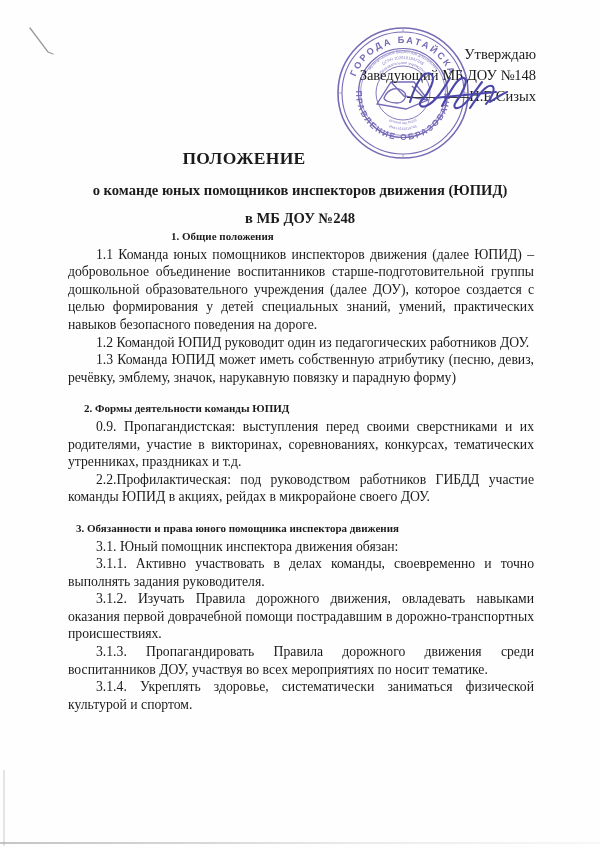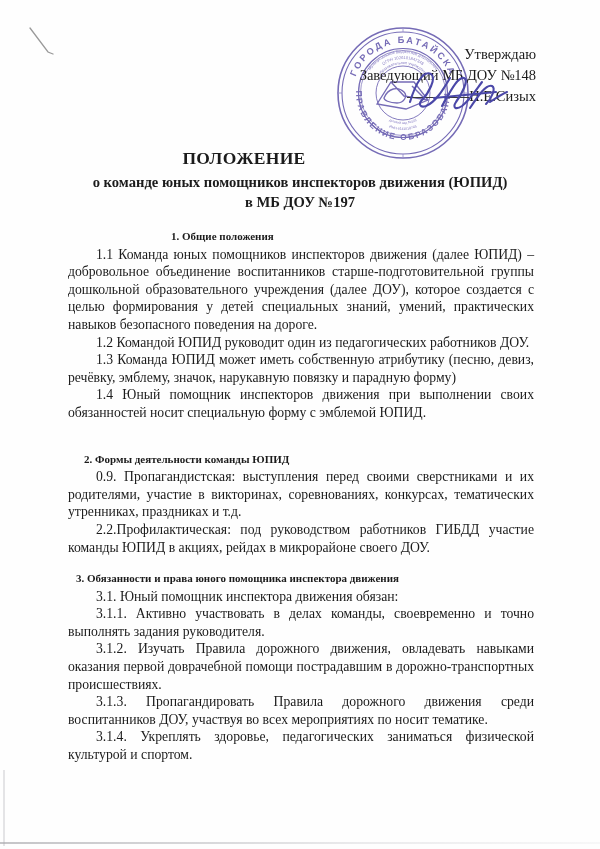--- a/index.html
+++ b/index.html
@@ -118,40 +118,40 @@
     position: absolute;
     left: 0;
     top: 172px;
     width: 600px;
     text-align: center;
     font-size: 14.6px;
     font-weight: bold;
     line-height: 20px;
     z-index: 5;
   }
-  .doc-subtitle span { display: block; }
+  .doc-subtitle span { display: block; margin-top: 8px; }
 
   
   .body-area {
     position: absolute;
     left: 68px;
     top: 228px;
     width: 466px;
     font-size: 13.7px;
     line-height: 17.6px;
   }
 
   .section-heading {
     font-weight: bold;
     font-size: 11px;
     margin: 0 0 0 0;
     text-align: left;
   }
   .section-heading.center-ish { padding-left: 103px; }
-  .section-heading.indent-sm { padding-left: 16px; margin-top: 15px; }
+  .section-heading.indent-sm { padding-left: 16px; }
   .section-heading.indent-xs { padding-left: 8px; }
 
   .para {
     margin: 0;
     text-align: justify;
     text-justify: inter-word;
     text-indent: 28px;
     font-family: Liberation Serif, serif;
   }
   .gap-md { height: 14px; }
@@ -240,41 +240,40 @@
     <span class="approval-line">Заведующий МБ ДОУ №148</span>
     <span class="approval-sign-row">
       <span class="sign-rule"></span>
       <span>Н.Е.Сизых</span>
     </span>
   </div>
 
   <div class="doc-title">ПОЛОЖЕНИЕ</div>
   <div class="doc-subtitle">
     <span>о команде юных помощников инспекторов движения (ЮПИД)</span>
-    <span>в МБ ДОУ №197</span>
+    <span>в МБ ДОУ №248</span>
   </div>
 
   <div class="body-area">
 
     <div class="section-heading center-ish">1. Общие положения</div>
     <p class="para">1.1  Команда юных   помощников инспекторов движения (далее ЮПИД) – добровольное объединение воспитанников старше-подготовительной группы дошкольной образовательного учреждения (далее ДОУ), которое создается с целью формирования у детей специальных знаний, умений, практических навыков безопасного поведения на дороге.</p>
     <p class="para">1.2      Командой  ЮПИД  руководит один из педагогических работников ДОУ.</p>
     <p class="para">1.3    Команда   ЮПИД может иметь собственную атрибутику (песню, девиз, речёвку, эмблему, значок, нарукавную повязку и парадную форму)</p>
-    <p class="para">1.4 Юный помощник инспекторов движения при выполнении своих обязанностей носит специальную форму с эмблемой ЮПИД.</p>
 
     <div class="gap-md"></div>
 
     <div class="section-heading indent-sm">2.  Формы деятельности команды ЮПИД</div>
     <p class="para">0.9. Пропагандистская: выступления перед своими сверстниками и их родителями, участие в викторинах, соревнованиях, конкурсах, тематических утренниках, праздниках и т.д.</p>
     <p class="para">2.2.Профилактическая: под руководством работников ГИБДД участие команды ЮПИД  в акциях, рейдах в микрорайоне своего ДОУ.</p>
 
     <div class="gap-md"></div>
 
     <div class="section-heading indent-xs">3.  Обязанности и права юного помощника инспектора движения</div>
     <p class="para">3.1.       Юный помощник инспектора движения обязан:</p>
     <p class="para">3.1.1.      Активно участвовать в делах команды, своевременно и точно выполнять задания руководителя.</p>
     <p class="para">3.1.2.   Изучать Правила дорожного движения, овладевать навыками оказания первой доврачебной помощи пострадавшим в дорожно-транспортных происшествиях.</p>
     <p class="para">3.1.3.   Пропагандировать Правила дорожного движения среди воспитанников ДОУ, участвуя во всех мероприятиях по носит тематике.</p>
-    <p class="para">3.1.4.   Укреплять здоровье, педагогических заниматься физической культурой и спортом.</p>
+    <p class="para">3.1.4.   Укреплять здоровье, систематически заниматься физической культурой и спортом.</p>
 
   </div>
 
 </div>
 
 </body></html>

